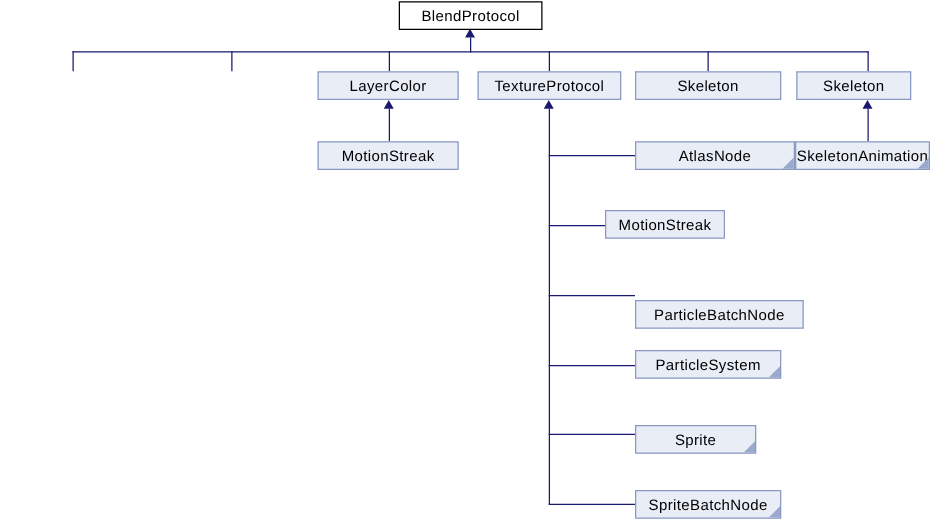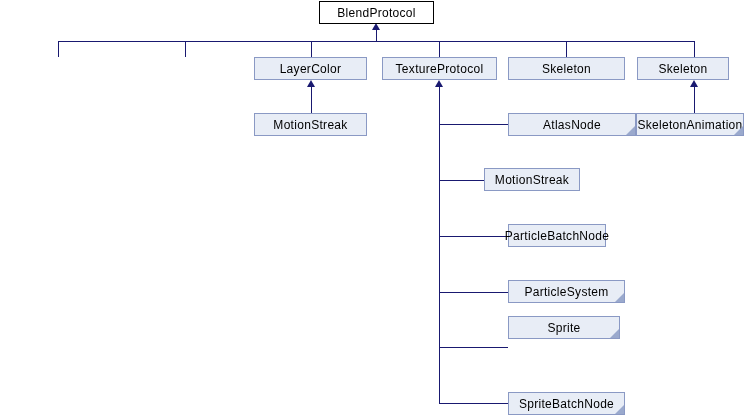--- a/index.html
+++ b/index.html
@@ -90,19 +90,19 @@
   <div class="node root" style="left:319px;top:1px;width:115px">BlendProtocol</div>
 
   <div class="node" style="left:254px;top:57px;width:113px">LayerColor</div>
   <div class="node" style="left:382px;top:57px;width:115px">TextureProtocol</div>
   <div class="node" style="left:508px;top:57px;width:117px">Skeleton</div>
   <div class="node" style="left:637px;top:57px;width:92px">Skeleton</div>
 
   <div class="node" style="left:254px;top:113px;width:113px">MotionStreak</div>
   <div class="node fold" style="left:508px;top:113px;width:128px">AtlasNode</div>
   <div class="node" style="left:484px;top:168px;width:96px">MotionStreak</div>
-  <div class="node" style="left:508px;top:224px;width:98px">ParticleBatchNode</div>
+  <div class="node" style="left:508px;top:240px;width:135px">ParticleBatchNode</div>
   <div class="node fold" style="left:508px;top:280px;width:117px">ParticleSystem</div>
-  <div class="node fold" style="left:508px;top:316px;width:112px">Sprite</div>
+  <div class="node fold" style="left:508px;top:340px;width:97px">Sprite</div>
   <div class="node fold" style="left:508px;top:392px;width:117px">SpriteBatchNode</div>
   <div class="node fold" style="left:636px;top:113px;width:108px">SkeletonAnimation</div>
 
 </div>
 
 </body></html>

